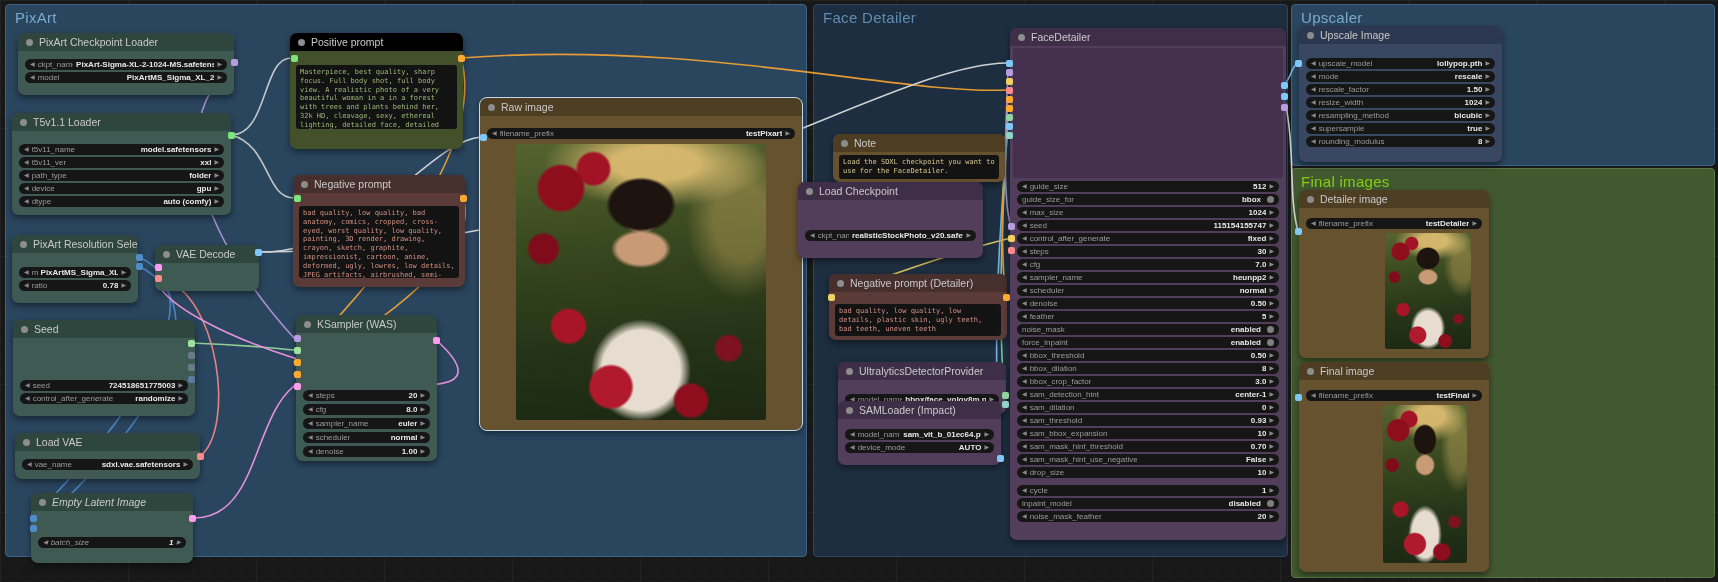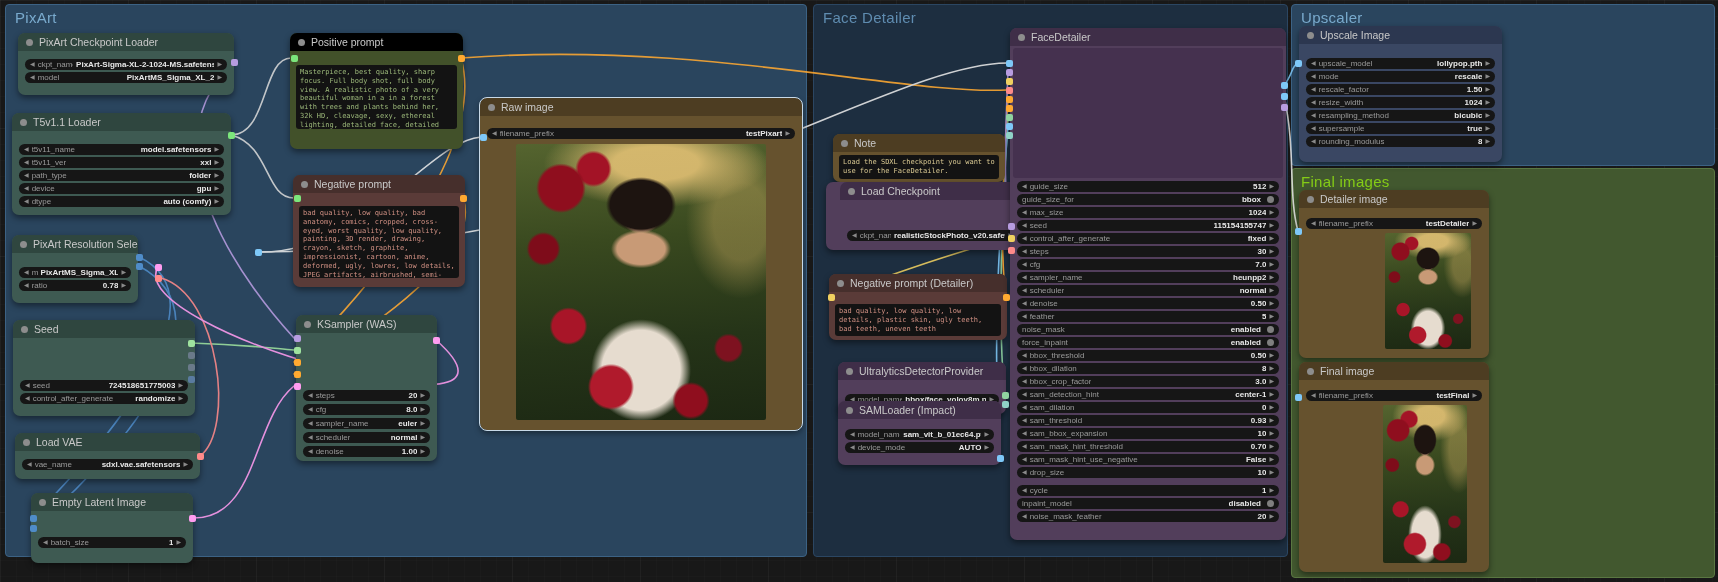--- a/index.html
+++ b/index.html
@@ -178,20 +178,26 @@
         </div>
         <div class="wrow">
           <span class="warr">◀</span>
           <span class="wlabel">ratio</span>
           <span class="wvalue">0.78</span>
           <span class="warr">▶</span>
         </div>
       </div>
   </div>
 
+  <div class="node teal" style="left:155px;top:245px;width:104px;height:46px;">
+    <div class="ntitle">
+        <span class="ndot"></span>
+        <span>VAE Decode</span>
+      </div>
+  </div>
 
   <div class="node teal" style="left:13px;top:320px;width:182px;height:96px;">
     <div class="ntitle">
         <span class="ndot"></span>
         <span>Seed</span>
       </div>
     <div class="spacer" style="height:40px"></div>
     <div class="wlist">
         <div class="wrow">
           <span class="warr">◀</span>
@@ -217,21 +223,21 @@
     <div class="wlist">
         <div class="wrow">
           <span class="warr">◀</span>
           <span class="wlabel">vae_name</span>
           <span class="wvalue">sdxl.vae.safetensors</span>
           <span class="warr">▶</span>
         </div>
       </div>
   </div>
 
-  <div class="node teal" style="left:31px;top:493px;width:162px;height:70px;">
+  <div class="node teal" style="left:31px;top:493px;width:162px;height:70px;font-style:italic;">
     <div class="ntitle">
         <span class="ndot"></span>
         <span>Empty Latent Image</span>
       </div>
     <div class="spacer" style="height:24px"></div>
     <div class="wlist">
         <div class="wrow">
           <span class="warr">◀</span>
           <span class="wlabel">batch_size</span>
           <span class="wvalue">1</span>
@@ -317,21 +323,21 @@
 
   <div class="node brown" style="left:833px;top:134px;width:172px;height:48px;">
     <div class="ntitle">
         <span class="ndot"></span>
         <span>Note</span>
       </div>
     <div class="spacer" style="height:3px"></div>
     <div class="textbox note-text" style="height:18px">Load the SDXL checkpoint you want to use for the FaceDetailer.</div>
   </div>
 
-  <div class="node purple" style="left:826px;top:182px;width:185px;height:68px;padding-left:14px;">
+  <div class="node purple" style="left:798px;top:182px;width:185px;height:76px;">
     <div class="ntitle">
         <span class="ndot"></span>
         <span>Load Checkpoint</span>
       </div>
     <div class="spacer" style="height:28px"></div>
     <div class="wlist">
         <div class="wrow">
           <span class="warr">◀</span>
           <span class="wlabel">ckpt_name</span>
           <span class="wvalue">realisticStockPhoto_v20.safetensors</span>

